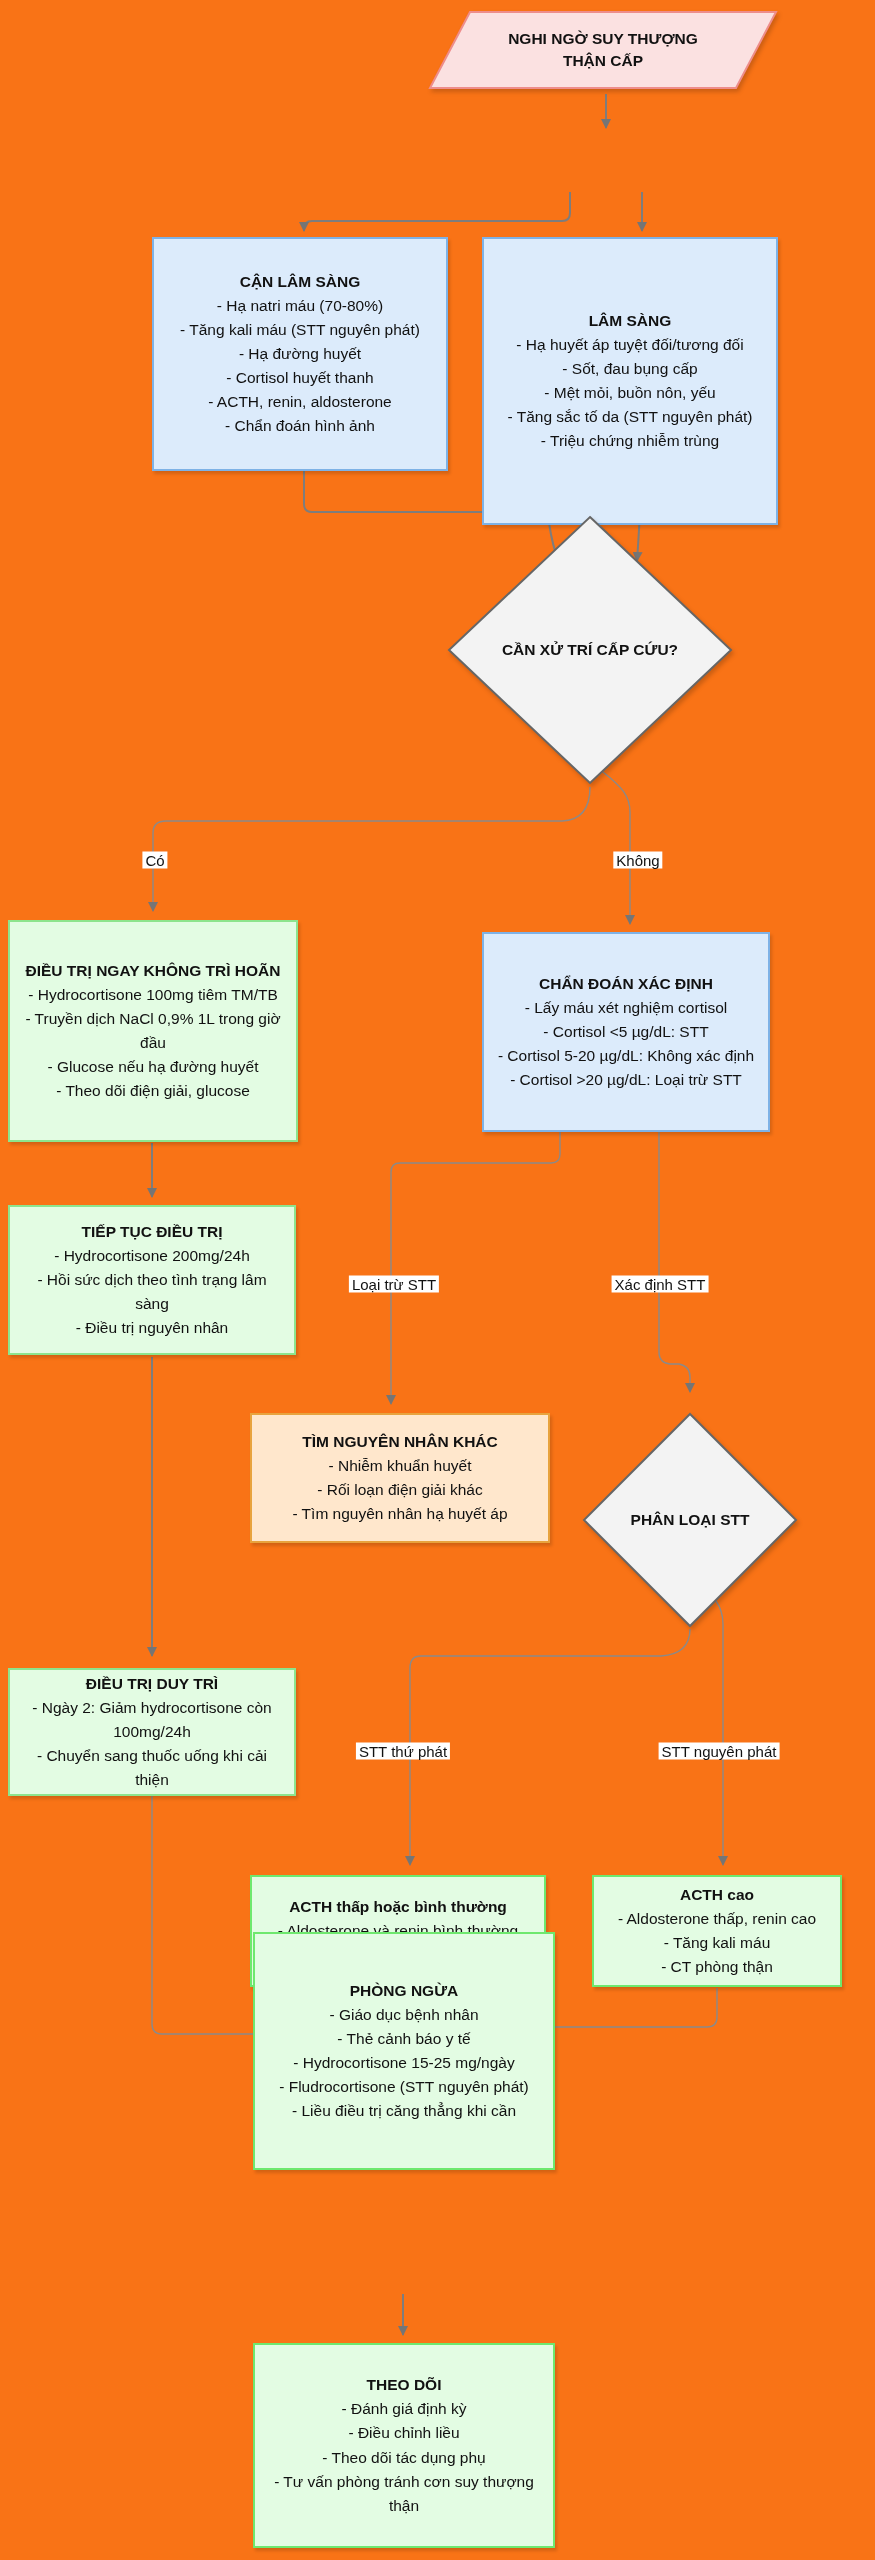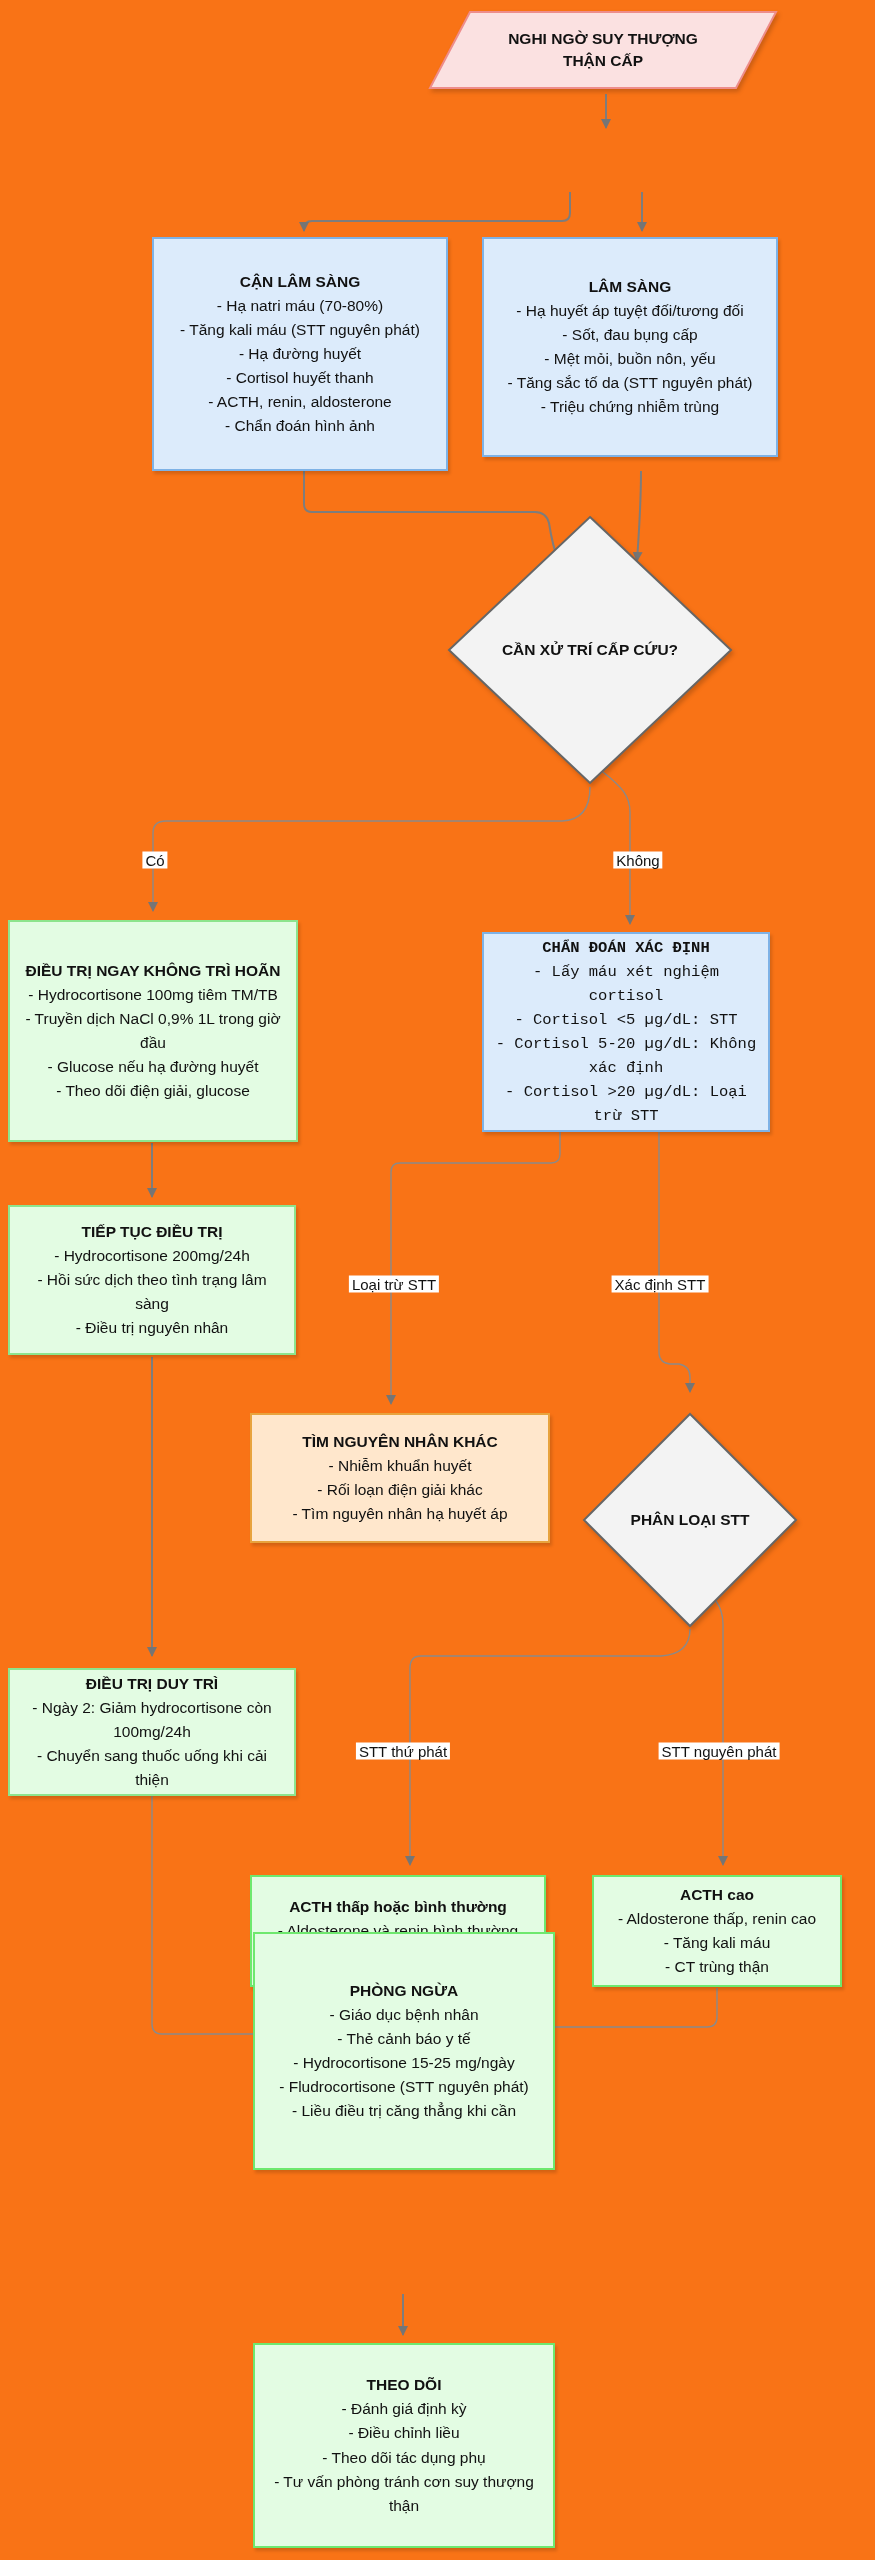--- a/index.html
+++ b/index.html
@@ -79,21 +79,21 @@
   <div class="node blue" style="left:152px;top:237px;width:296px;height:234px;">
     <div class="title">CẬN LÂM SÀNG</div>
     <div class="body">- Hạ natri máu (70-80%)
 - Tăng kali máu (STT nguyên phát)
 - Hạ đường huyết
 - Cortisol huyết thanh
 - ACTH, renin, aldosterone
 - Chẩn đoán hình ảnh</div>
   </div>
 
-  <div class="node blue" style="left:482px;top:237px;width:296px;height:220px;">
+  <div class="node blue" style="left:482px;top:237px;width:296px;height:288px;">
     <div class="title">LÂM SÀNG</div>
     <div class="body">- Hạ huyết áp tuyệt đối/tương đối
 - Sốt, đau bụng cấp
 - Mệt mỏi, buồn nôn, yếu
 - Tăng sắc tố da (STT nguyên phát)
 - Triệu chứng nhiễm trùng</div>
   </div>
 
   <div class="shape" style="left:447px;top:515px;width:286px;height:270px;">
     <svg width="286" height="270">
@@ -112,21 +112,21 @@
   <div class="edge-label" style="left:719px;top:1751px;">STT nguyên phát</div>
 
   <div class="node green" style="left:8px;top:920px;width:290px;height:222px;">
     <div class="title">ĐIỀU TRỊ NGAY KHÔNG TRÌ HOÃN</div>
     <div class="body">- Hydrocortisone 100mg tiêm TM/TB
 - Truyền dịch NaCl 0,9% 1L trong giờ đầu
 - Glucose nếu hạ đường huyết
 - Theo dõi điện giải, glucose</div>
   </div>
 
-  <div class="node blue" style="left:482px;top:932px;width:288px;height:200px;font-family:Liberation Mono, monospace;">
+  <div class="node blue" style="left:482px;top:932px;width:288px;height:200px;">
     <div class="title">CHẨN ĐOÁN XÁC ĐỊNH</div>
     <div class="body">- Lấy máu xét nghiệm cortisol
 - Cortisol &lt;5 µg/dL: STT
 - Cortisol 5-20 µg/dL: Không xác định
 - Cortisol &gt;20 µg/dL: Loại trừ STT</div>
   </div>
 
   <div class="node green" style="left:8px;top:1205px;width:288px;height:150px;">
     <div class="title">TIẾP TỤC ĐIỀU TRỊ</div>
     <div class="body">- Hydrocortisone 200mg/24h
@@ -159,21 +159,21 @@
   <div class="node green2" style="left:250px;top:1875px;width:296px;height:112px;">
     <div class="title">ACTH thấp hoặc bình thường</div>
     <div class="body">- Aldosterone và renin bình thường
 - MRI tuyến yên</div>
   </div>
 
   <div class="node green2" style="left:592px;top:1875px;width:250px;height:112px;">
     <div class="title">ACTH cao</div>
     <div class="body">- Aldosterone thấp, renin cao
 - Tăng kali máu
-- CT trùng thận</div>
+- CT phòng thận</div>
   </div>
 
   <div class="node green2" style="left:253px;top:1932px;width:302px;height:238px;">
     <div class="title">PHÒNG NGỪA</div>
     <div class="body">- Giáo dục bệnh nhân
 - Thẻ cảnh báo y tế
 - Hydrocortisone 15-25 mg/ngày
 - Fludrocortisone (STT nguyên phát)
 - Liều điều trị căng thẳng khi cần</div>
   </div>

